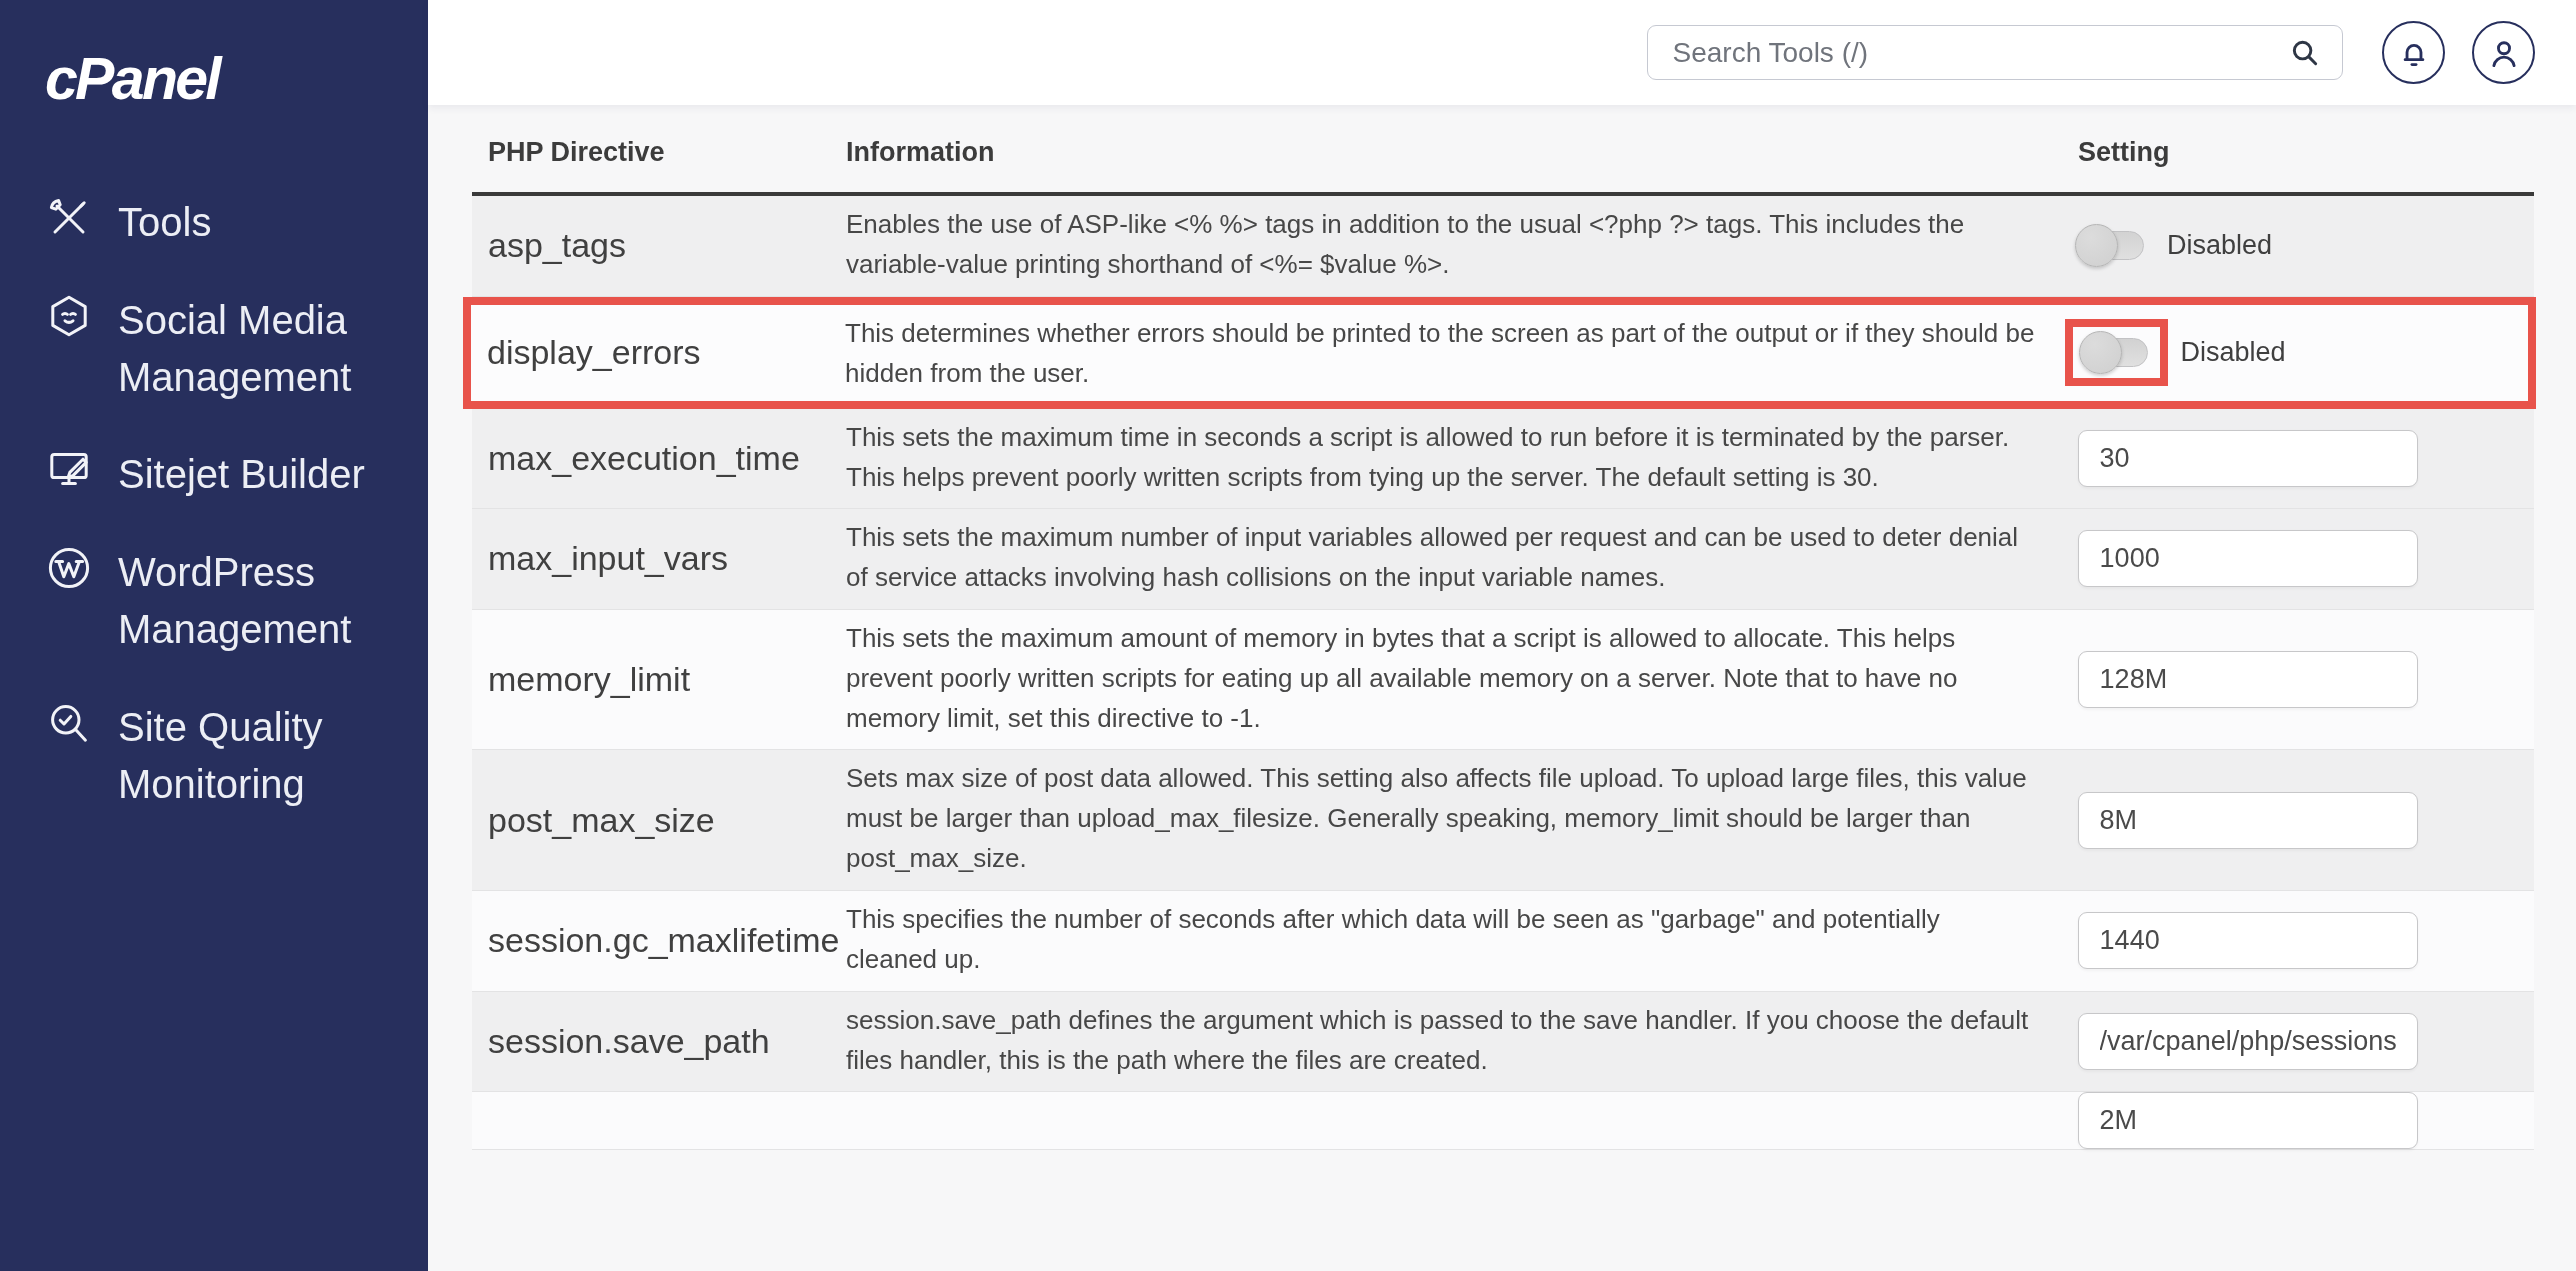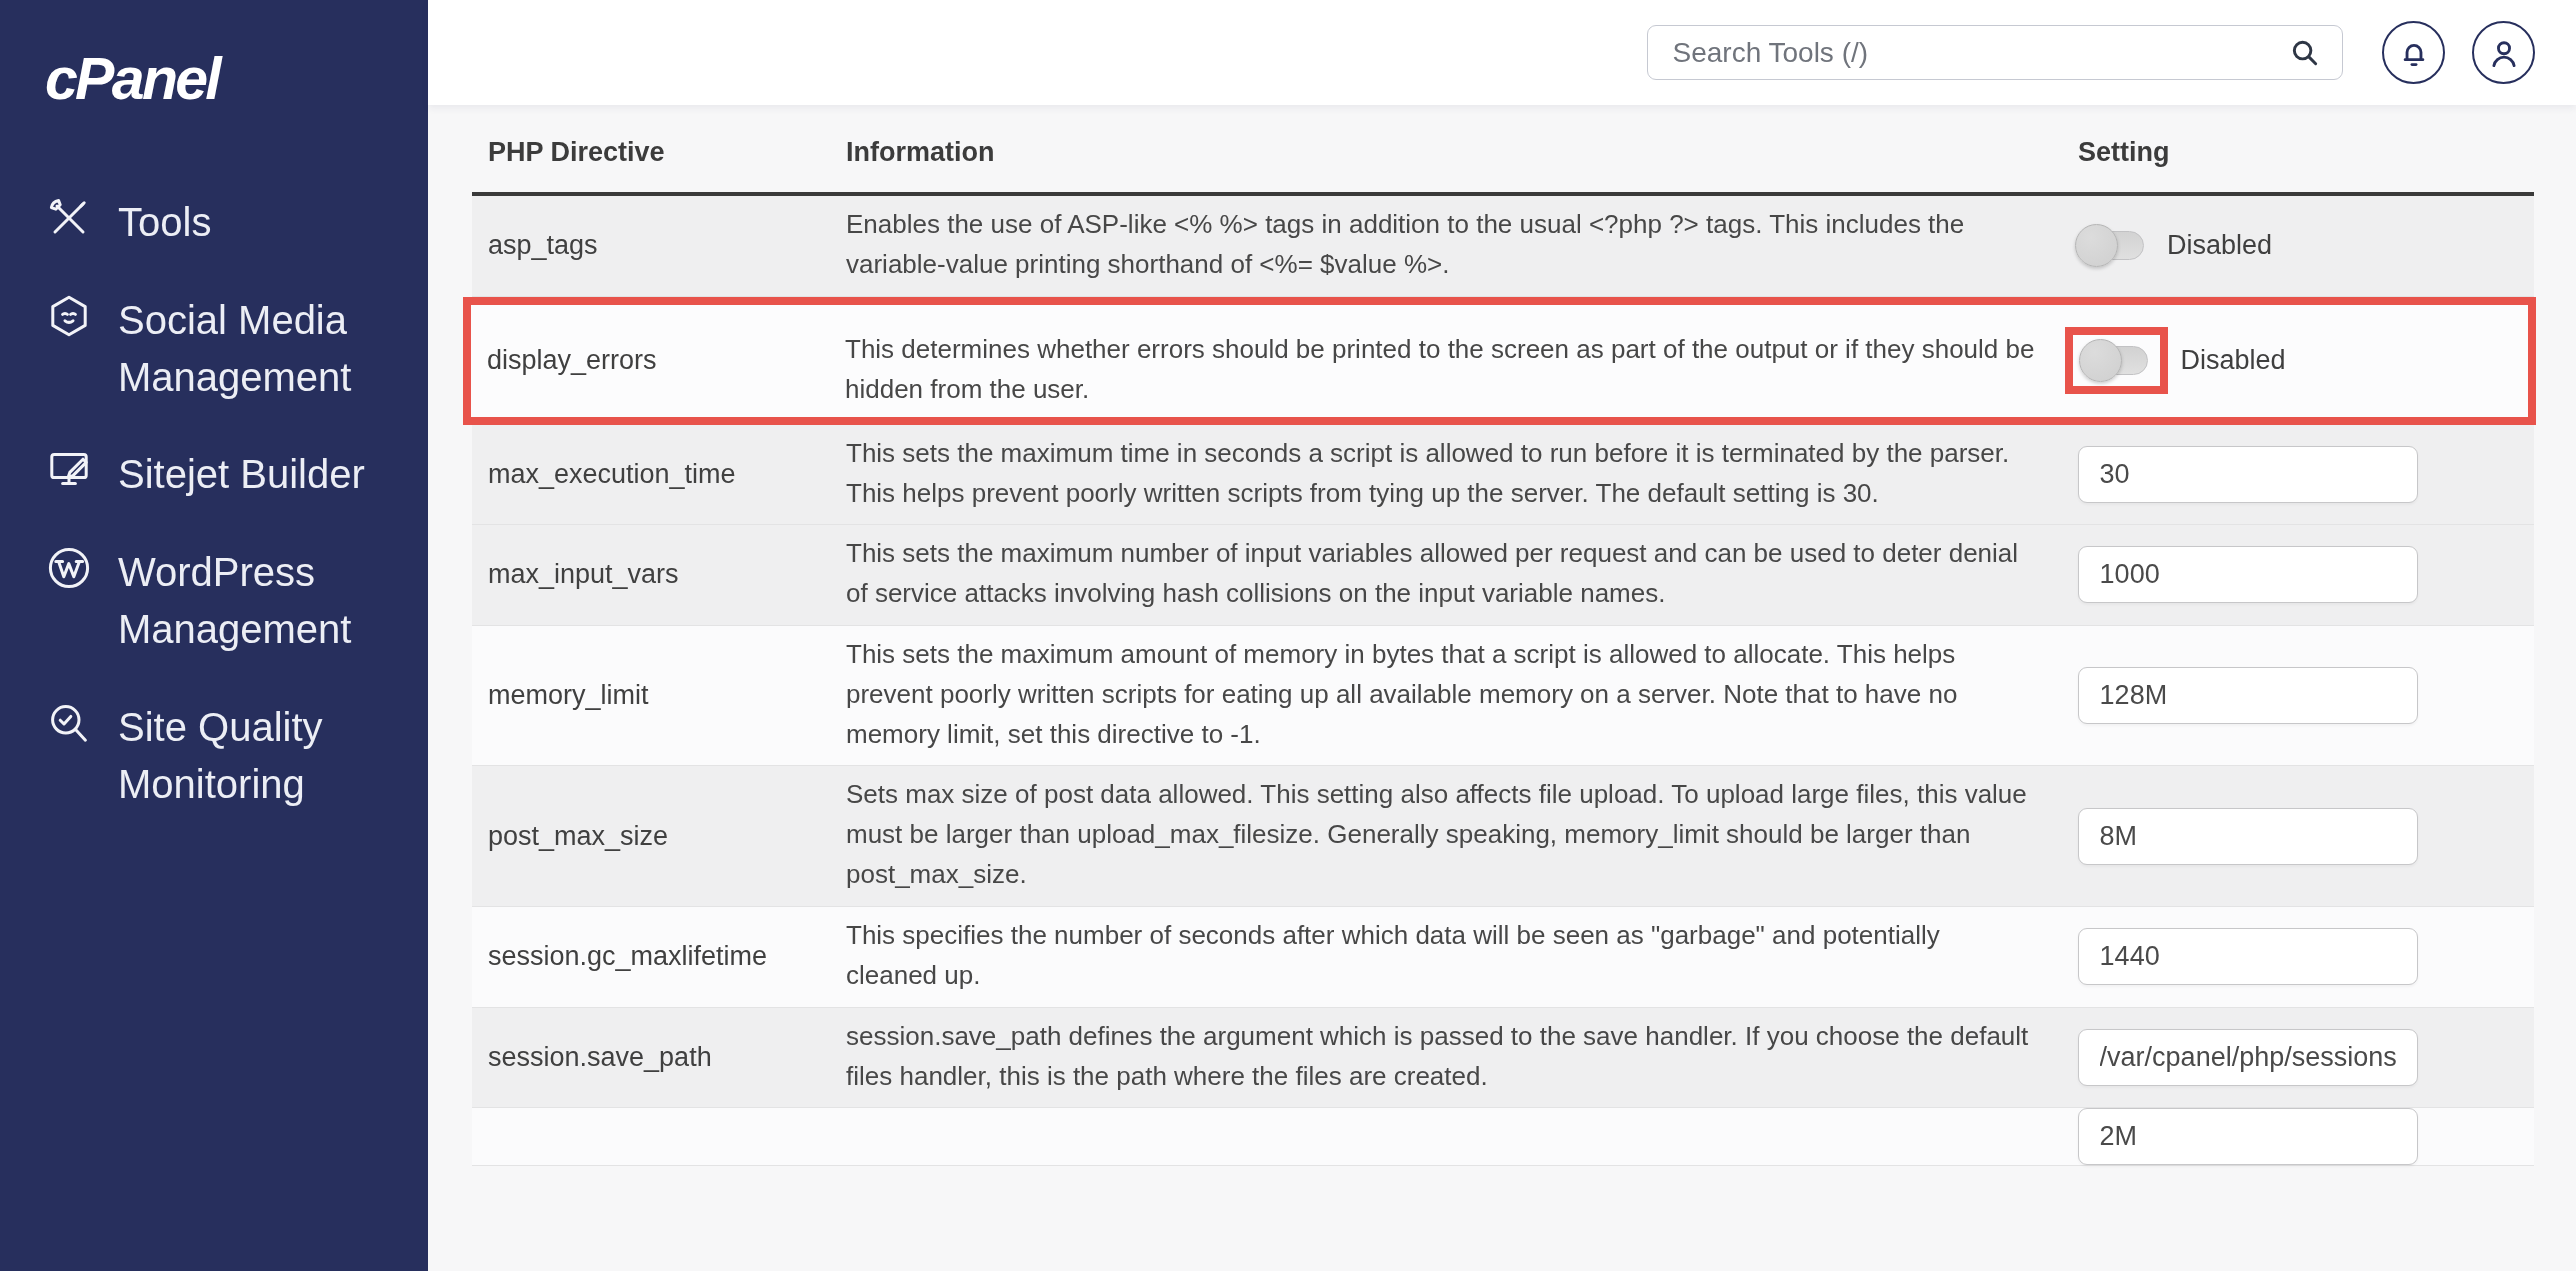--- a/index.html
+++ b/index.html
@@ -69,30 +69,30 @@
   .col-info { width: 1232px; flex: none; padding-right: 41px; }
   .col-setting { width: 456px; flex: none; }
 
   .row {
     display: flex; align-items: center;
     border-bottom: 1.8px solid #e3e3e4;
     font-size: 26px;
   }
   .row-gray  { background: #efeff0; }
   .row-light { background: #fbfbfc; }
-  .row .col-directive { font-size: 27px; color: #404040; }
+  .row .col-directive { font-size: 34px; color: #404040; }
   .row .col-info { padding-top: 8px; padding-bottom: 11.6px; line-height: 40px; color: #474747; }
 
   .row-highlighted {
     border: 8px solid #e8534b;
     background: #fcfcfd;
     margin-left: -9px;
     width: calc(100% + 10.7px);
   }
-  .row-highlighted .col-info { padding-top: 24px; padding-bottom: 8px; }
+  .row-highlighted .col-info { padding-top: 8px; padding-bottom: 8px; }
 
   
   .setting-toggle { display: flex; align-items: center; }
   .toggle {
     position: relative; width: 66px; height: 29px; flex: none;
     border-radius: 16px; border: 0.9px solid #c2c2c4;
     background: linear-gradient(#d2d2d2, #e0e0e0);
     cursor: pointer;
   }
   .toggle .knob {

